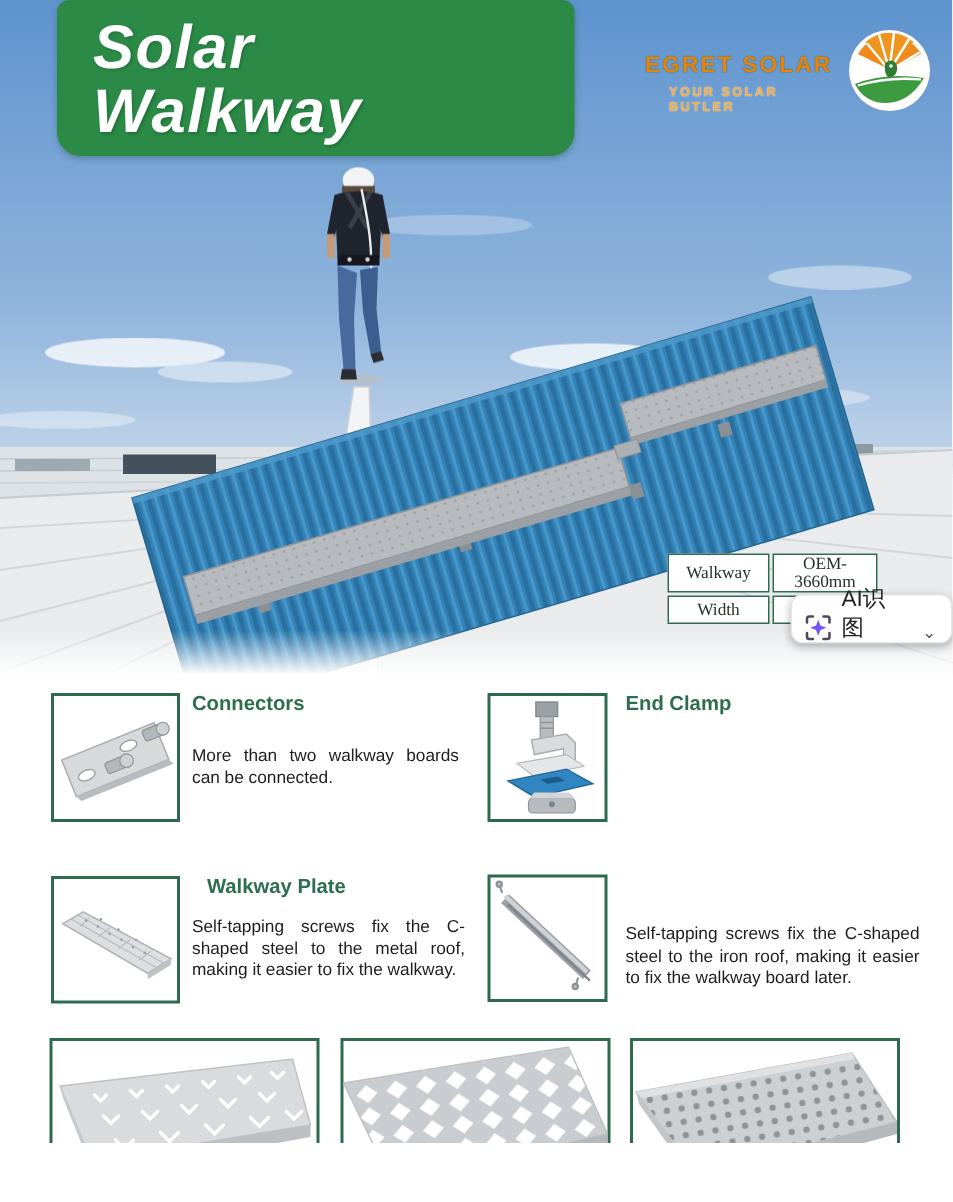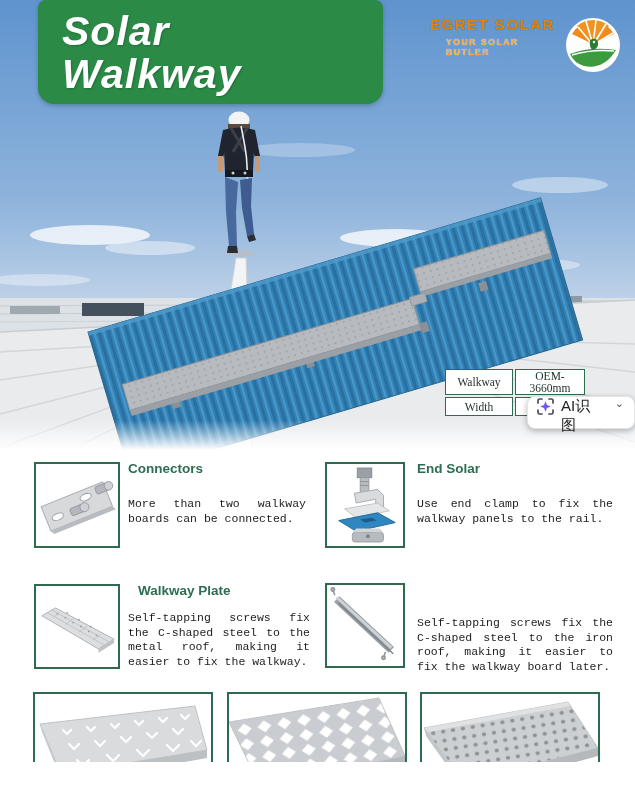--- a/index.html
+++ b/index.html
@@ -16,21 +16,21 @@
     background:#2a8a46; border-radius:8px 8px 16px 16px;
     box-shadow:0 2px 4px rgba(0,40,20,.25);
     padding:10px 0 0 24px; z-index:3;
   }
   .banner .title {
     color:#ffffff; font-weight:bold; font-style:italic;
     font-size:41px; line-height:43px; letter-spacing:1px;
     text-shadow:1px 1px 2px rgba(0,0,0,.2);
   }
   
-  .logo { position:absolute; left:430px; top:16px; width:195px; height:60px; z-index:3; display:flex; align-items:flex-start; }
+  .logo { position:absolute; left:430px; top:16px; width:195px; height:60px; z-index:3; display:flex; align-items:flex-end; }
   .logo-text { width:130px; }
   .logo-name {
     color:#e8820c; font-weight:bold; font-size:15px; letter-spacing:1.5px;
     text-shadow:0 0 1px #1f6b3c;
   }
   .logo-tagline {
     color:#f5a93a; font-weight:bold; font-size:8.5px; letter-spacing:1.6px; margin-top:4px;
     text-shadow:0 0 1px #ffffff;
     margin-left:16px;
   }
@@ -45,33 +45,33 @@
     border:1.5px solid #2e6b4e; background:#ffffff;
     height:19px; text-align:center; vertical-align:middle; padding:0 4px;
   }
   .spec-table td.lbl { width:68px; }
   .spec-table td.val { width:70px; }
   
   .ai-btn {
     position:absolute; left:527px; top:396px; height:33px; z-index:5;
     background:#ffffff; border:1px solid #e4e4e4; border-radius:8px;
     box-shadow:0 2px 6px rgba(0,0,0,.28);
-    display:flex; align-items:flex-start; padding:0 8px 0 8px; gap:6px; cursor:pointer;
+    display:flex; align-items:flex-end; padding:0 8px 0 8px; gap:6px; cursor:pointer;
   }
   .ai-btn-label { font-size:15px; color:#222222; font-family:"Liberation Sans", sans-serif; }
   .ai-caret { font-size:11px; color:#555555; margin-left:2px; padding:0 2px; }
   
   .feature-img {
     position:absolute; border:2px solid #2e6b4e; background:#ffffff; z-index:2;
   }
   .feature-title {
     position:absolute; color:#2e6e50; font-weight:bold; font-size:13.5px; line-height:16px; z-index:2;
   }
   .feature-desc {
-    position:absolute; color:#1d1d1d; font-family:Liberation Mono, monospace;
+    position:absolute; color:#1d1d1d; font-family:Liberation Sans, sans-serif;
     font-size:11.5px; line-height:14.5px; text-align:justify; z-index:2;
   }
   #f1-img { left:34px;  top:462px; width:86px; height:86px; }
   #f2-img { left:325px; top:462px; width:80px; height:86px; }
   #f3-img { left:34px;  top:584px; width:86px; height:85px; }
   #f4-img { left:325px; top:583px; width:80px; height:85px; }
   #f1-title { left:128px; top:461px; width:190px; }
   #f2-title { left:417px; top:461px; width:195px; }
   #f3-title { left:128px; top:583px; width:190px;margin-left:10px; }
   #f4-title { left:417px; top:577px; width:195px; }
@@ -310,22 +310,21 @@
       <path d="M28,30 L52,26 L58,32 L58,44 L50,46 L50,36 L30,40 Z" fill="#d9dbdd" stroke="#a9adb1" stroke-width="1"></path>
       <polygon points="18,46 52,40 64,48 30,55" fill="#e4e6e8" stroke="#b5b9bc" stroke-width="0.8"></polygon>
       <polygon points="12,58 52,50 70,60 30,69" fill="#2f86c0" stroke="#236a99" stroke-width="1"></polygon>
       <polygon points="34,57 46,55 51,58 39,60" fill="#1d5c88"></polygon>
       <path d="M34,66 q6,6 14,2" stroke="#2f86c0" stroke-width="3" fill="none"></path>
       <rect x="26" y="70" width="32" height="10" rx="3" fill="#b7bbbf" stroke="#8f9498" stroke-width="0.8"></rect>
       <polygon points="26,70 58,70 54,66 30,66" fill="#d2d5d8"></polygon>
       <circle cx="42" cy="74" r="2" fill="#7d838a"></circle>
     </svg>
   </div>
-  <div id="f2-title" class="feature-title">End Solar</div>
-  <div id="f2-desc" class="feature-desc">Use end clamp to fix the walkway panels to the rail.</div>
+  <div id="f2-title" class="feature-title">End Clamp</div>
 
   <div id="f3-img" class="feature-img">
     <svg viewBox="0 0 84 82">
       <polygon points="6,30 20,22 80,54 64,64" fill="#dcdee0" stroke="#aeb2b6" stroke-width="1"></polygon>
       <polygon points="64,64 80,54 80,58 64,68" fill="#bfc3c6"></polygon>
       <g stroke="#b5b9bc" stroke-width="0.7">
         <line x1="12" y1="27" x2="70" y2="60"></line>
         <line x1="16" y1="24" x2="75" y2="57"></line>
         <line x1="24" y1="26" x2="18" y2="32"></line>
         <line x1="38" y1="33" x2="30" y2="39"></line>

